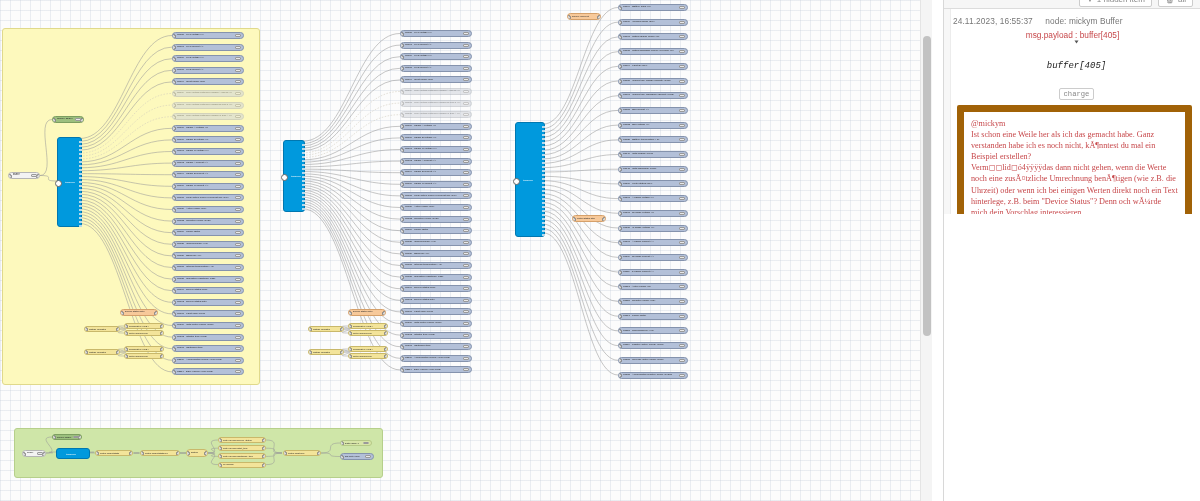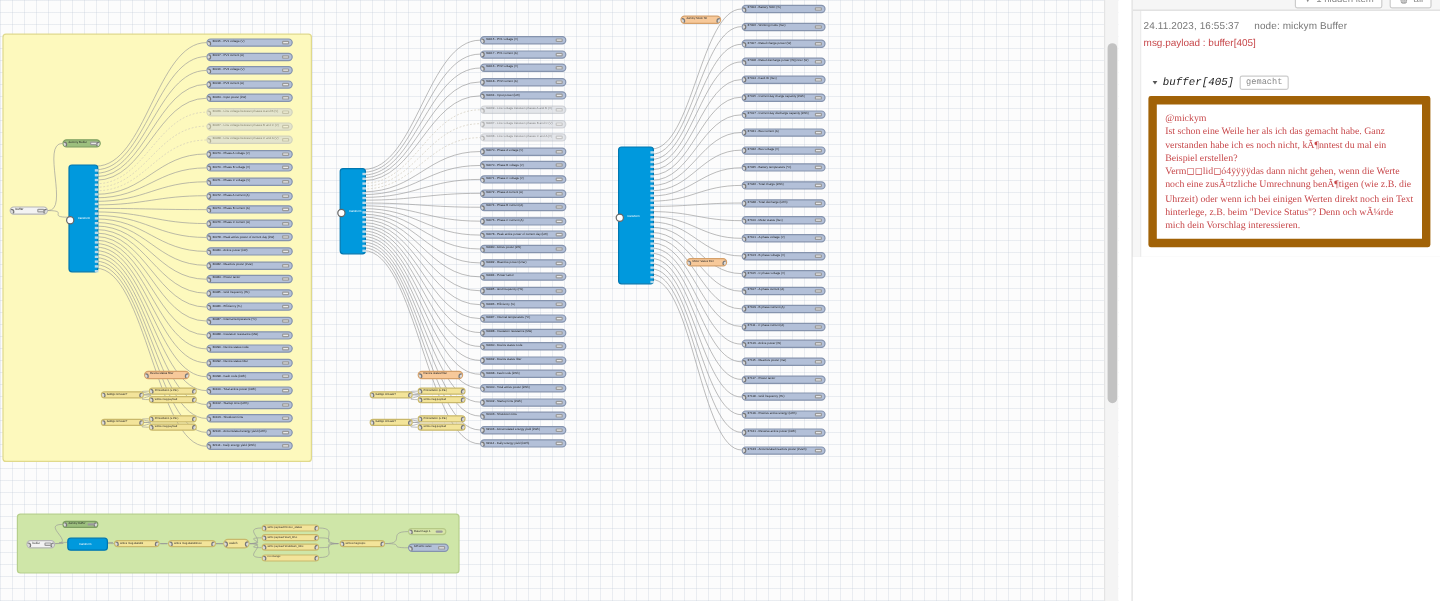--- a/index.html
+++ b/index.html
@@ -94,22 +94,22 @@
     font-size:8px;color:#888;display:flex;align-items:center;gap:3px;
     padding:0 6px;box-sizing:border-box;
   }
   #msg{
     position:absolute;left:0;top:10px;width:257px;
     padding:6px 9px 8px 9px;box-sizing:border-box;
     border-bottom:1px solid #e4e4e4;
   }
   .msg-head{font-size:8.3px;color:#777;margin-bottom:4px;letter-spacing:.1px;}
   .msg-head .nodename{margin-left:10px;}
-  .msg-topic{font-size:8.3px;color:#c7484b;margin-bottom:23px;}
-  .msg-prop{display:flex;align-items:center;gap:5px;margin-left:8px;margin-bottom:5px;}
+  .msg-topic{font-size:8.3px;color:#c7484b;margin-bottom:0;text-align:center;}
+  .msg-prop{display:flex;align-items:center;gap:17px;margin-left:8px;margin-bottom:5px;flex-direction:column;}
   .twisty{
     width:0;height:0;border-left:3.2px solid #555;border-top:2.6px solid transparent;
     border-bottom:2.6px solid transparent;transform:rotate(90deg);
   }
   .prop-name{font-family:"Liberation Mono", monospace;font-size:9px;font-style:italic;color:#222;}
   .prop-type{
     font-family:"Liberation Mono", monospace;font-size:7.2px;color:#888;
     border:1px solid #ccc;border-radius:2px;padding:1px 4px;background:#fff;
   }
   .msg-body{
@@ -938,21 +938,21 @@
 
     <div id="msg">
       <div class="msg-head">
         <span>24.11.2023, 16:55:37</span>
         <span class="nodename">node: mickym Buffer</span>
       </div>
       <div class="msg-topic">msg.payload : buffer[405]</div>
       <div class="msg-prop">
         <span class="twisty"></span>
         <span class="prop-name">buffer[405]</span>
-        <span class="prop-type">gemacht</span>
+        <span class="prop-type">charge</span>
       </div>
       <div class="msg-body">@mickym
 Ist schon eine Weile her als ich das gemacht habe. Ganz verstanden habe ich es noch nicht, kÃ¶nntest du mal ein Beispiel erstellen?
 Verm◻◻lid◻ó4ÿÿÿÿdas dann nicht gehen, wenn die Werte noch eine zusÃ¤tzliche Umrechnung benÃ¶tigen (wie z.B. die Uhrzeit) oder wenn ich bei einigen Werten direkt noch ein Text hinterlege, z.B. beim "Device Status"? Denn och wÃ¼rde mich dein Vorschlag interessieren.</div>
     </div>
 
     <div id="sb-bottom"></div>
   </div>
 </div>
 

